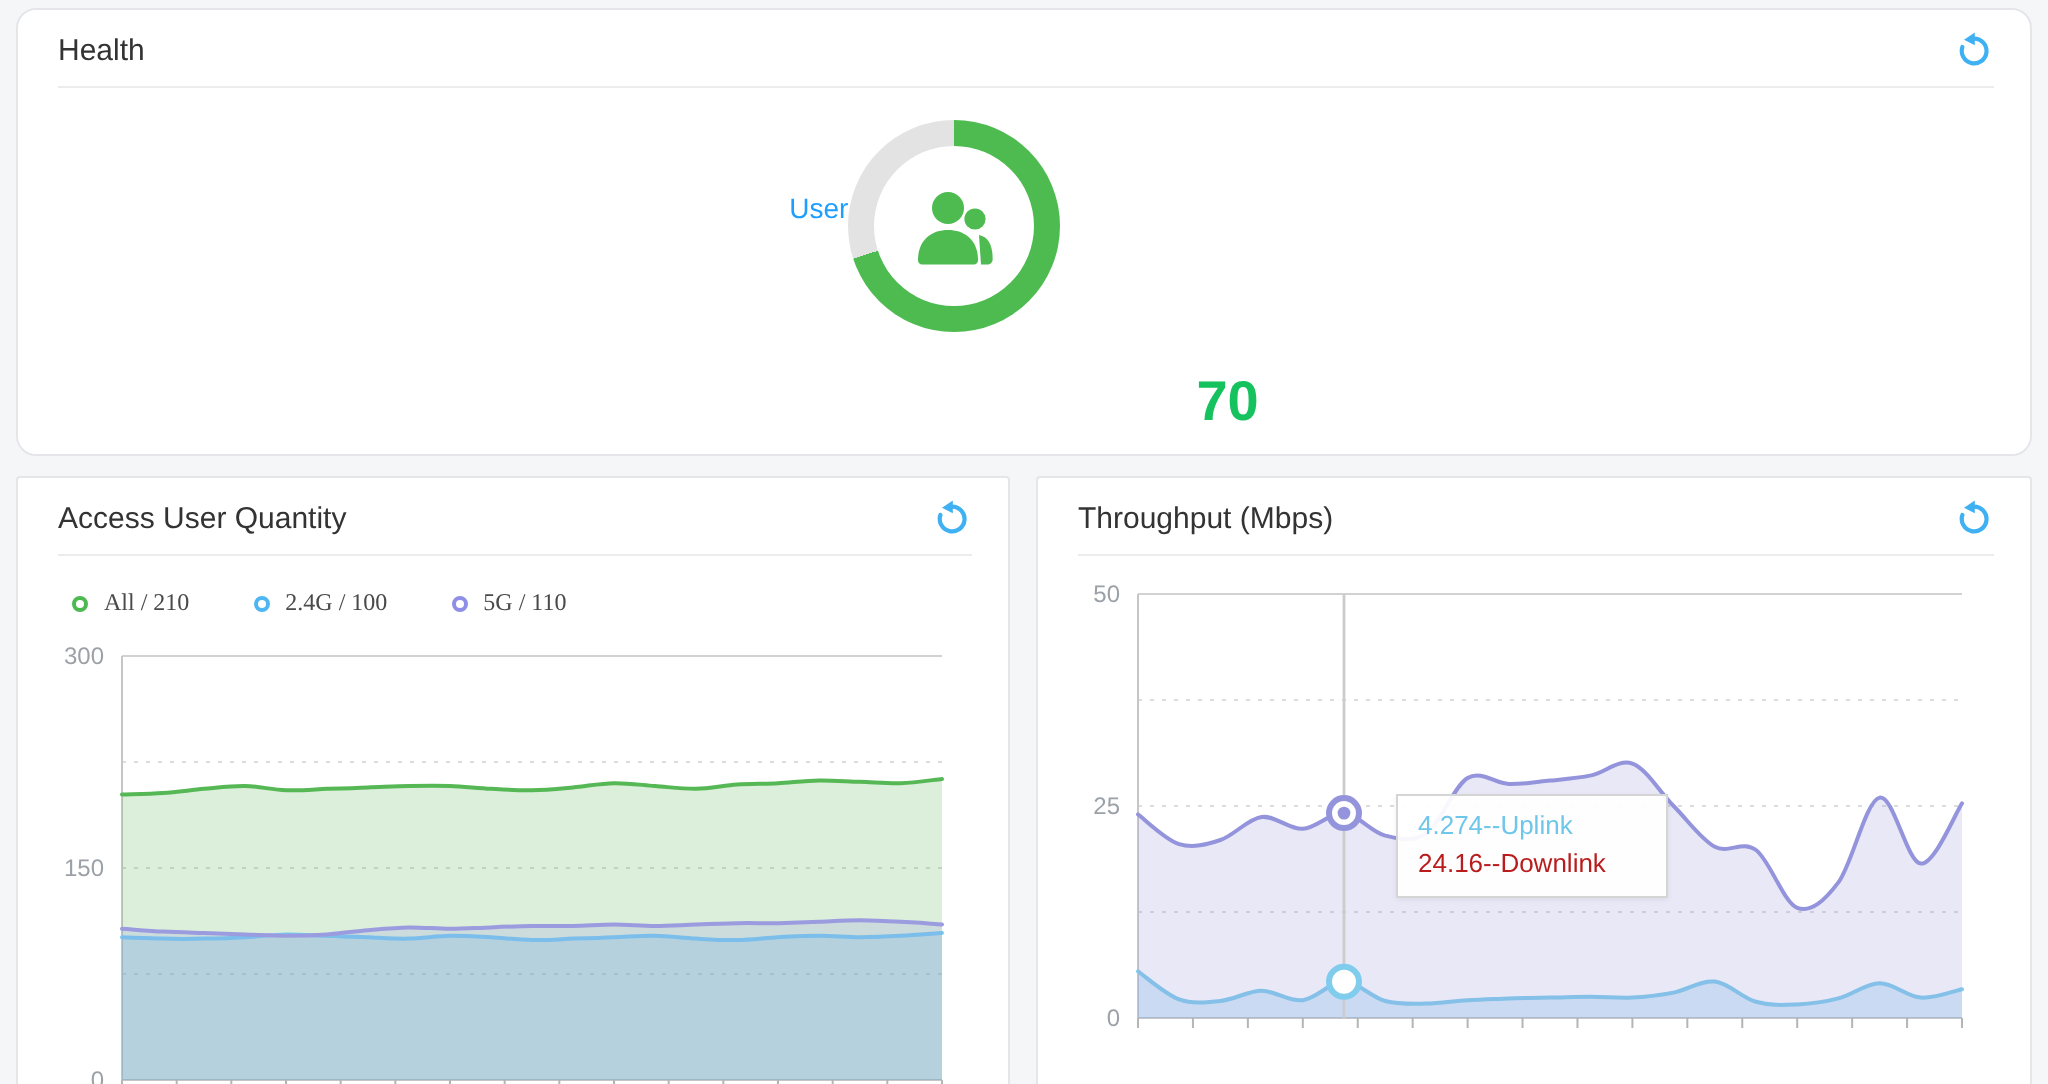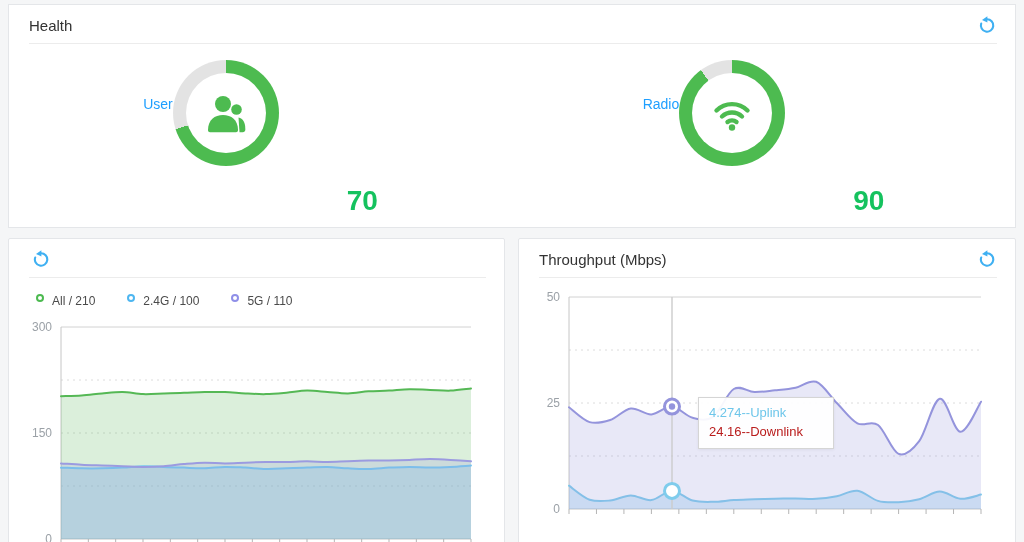--- a/index.html
+++ b/index.html
@@ -1,19 +1,19 @@
 <!DOCTYPE html>
 <html><head>
 <meta charset="utf-8">
 <style>
   * { margin:0; padding:0; box-sizing:border-box; }
   html,body { width:1024px; height:542px; overflow:hidden; background:#f5f6f7;
               font-family:"Liberation Sans", sans-serif; position:relative; }
 
-  .panel { position:absolute; background:#fff; border:1px solid #e4e6e9; border-radius:0; }
+  .panel { position:absolute; background:#fff; border:1px solid #e4e6e9; border-radius:10px; }
   .panel-health { left:8px; top:4px; width:1008px; height:224px; }
   .bottom-row { position:absolute; left:8px; top:238px; width:1008px; display:flex; gap:13px; }
   .panel-chart { position:relative; background:#fff; border:1px solid #e4e6e9; border-radius:2px; height:340px; }
   .panel-access { width:497px; }
   .panel-throughput { width:498px; }
 
   .panel-head { display:flex; justify-content:space-between; align-items:center;
                 padding:8px 16px 6px 20px; }
   .panel-title { font-size:15px; color:#333; }
   .refresh-btn { background:none; border:none; cursor:pointer; padding:2px; line-height:0; }
@@ -26,21 +26,21 @@
   .gauge-label { font-size:14px; color:#1e9fff; height:17px; margin-top:2px; margin-bottom:20px; }
   .ring { width:106px; height:106px; border-radius:50%; position:relative; }
   .ring-hole { position:absolute; inset:13px; background:#fff; border-radius:50%;
                display:flex; align-items:center; justify-content:center; }
   .gauge-value { font-size:28px; font-weight:bold; color:#15c25e; margin-top:125px;margin-left:36px; }
 
   
   .legend-row { display:flex; align-items:center; margin:16px 0 0 27px; }
   .legend-row.wide > * + * { margin-left:32px; }
   .legend-row.narrow > * + * { margin-left:22px; }
-  .legend-item { display:flex; gap:8px; cursor:pointer; }
+  .legend-item { display:flex; align-items:center; gap:8px; cursor:pointer;font-family:Liberation Serif, serif; }
   .legend-dot { width:8px; height:8px; border-radius:50%; border:2.5px solid #999; background:#fff; }
   .legend-label { font-size:12px; color:#4a4a4a; }
 
   .chart-wrap { position:relative; margin-top:14px; }
   .chart-svg { display:block; }
 
   .chart-tooltip { position:absolute; width:136px; padding:5px 10px 6px 10px;
                    background:rgba(255,255,255,0.93); border:1px solid #d5d5d5;
                    font-size:13px; line-height:1.5; pointer-events:none;
                    box-shadow:0 1px 3px rgba(0,0,0,0.06); }
@@ -72,44 +72,29 @@
               <path d="M6 41c0-10 6.7-15 15-15s15 5 15 15v0.3c0 1.1-0.9 2-2 2H8c-1.1 0-2-0.9-2-2Z"></path>
               <circle cx="34.5" cy="20.5" r="5.3"></circle>
               <path d="M36.5 28.5c4.5 0.8 6.8 5.3 6.8 11.3v1c0 1.4-1.1 2.5-2.5 2.5h-3.3z"></path>
             </svg>
           </div>
         </div>
       </div>
       <div class="gauge-value">70</div>
     </div>
 
-    <div class="gauge-cell">
-      <div class="gauge-col">
-        <div class="gauge-label">Radio</div>
-        <div class="ring" style="background: conic-gradient(rgb(77, 187, 80) 0deg, rgb(77, 187, 80) 324deg, rgb(227, 227, 227) 324deg, rgb(227, 227, 227) 360deg);">
-          <div class="ring-hole">
-            <svg width="48" height="48" viewBox="0 0 48 48" fill="none" stroke="#4dbb50" stroke-width="4.4" stroke-linecap="round">
-              <path d="M8.5 21.5 A 22 22 0 0 1 39.5 21.5"></path>
-              <path d="M14 27.5 A 14.5 14.5 0 0 1 34 27.5"></path>
-              <path d="M19.5 33 A 7 7 0 0 1 28.5 33"></path>
-              <circle cx="24" cy="38.5" r="3.2" fill="#4dbb50" stroke="none"></circle>
-            </svg>
-          </div>
-        </div>
-      </div>
-      <div class="gauge-value">90</div>
-    </div>
 
   </div>
 </div>
 
 <div class="bottom-row">
 
   <div class="panel-chart panel-access">
     <div class="panel-head">
+      <span class="panel-title">Access User Quantity</span>
       <button class="refresh-btn">
         <svg width="20" height="20" viewBox="0 0 20 20">
           <path d="M10 4.3 a 6.2 6.2 0 1 1 -5.8 4.2" fill="none" stroke="#3fb0f2" stroke-width="2.1" stroke-linecap="round"></path>
           <polygon points="10.4,1.2 5.0,4.9 10.4,7.6" fill="#3fb0f2"></polygon>
         </svg>
       </button>
     </div>
     <div class="divider"></div>
 
     <div class="legend-row wide">

